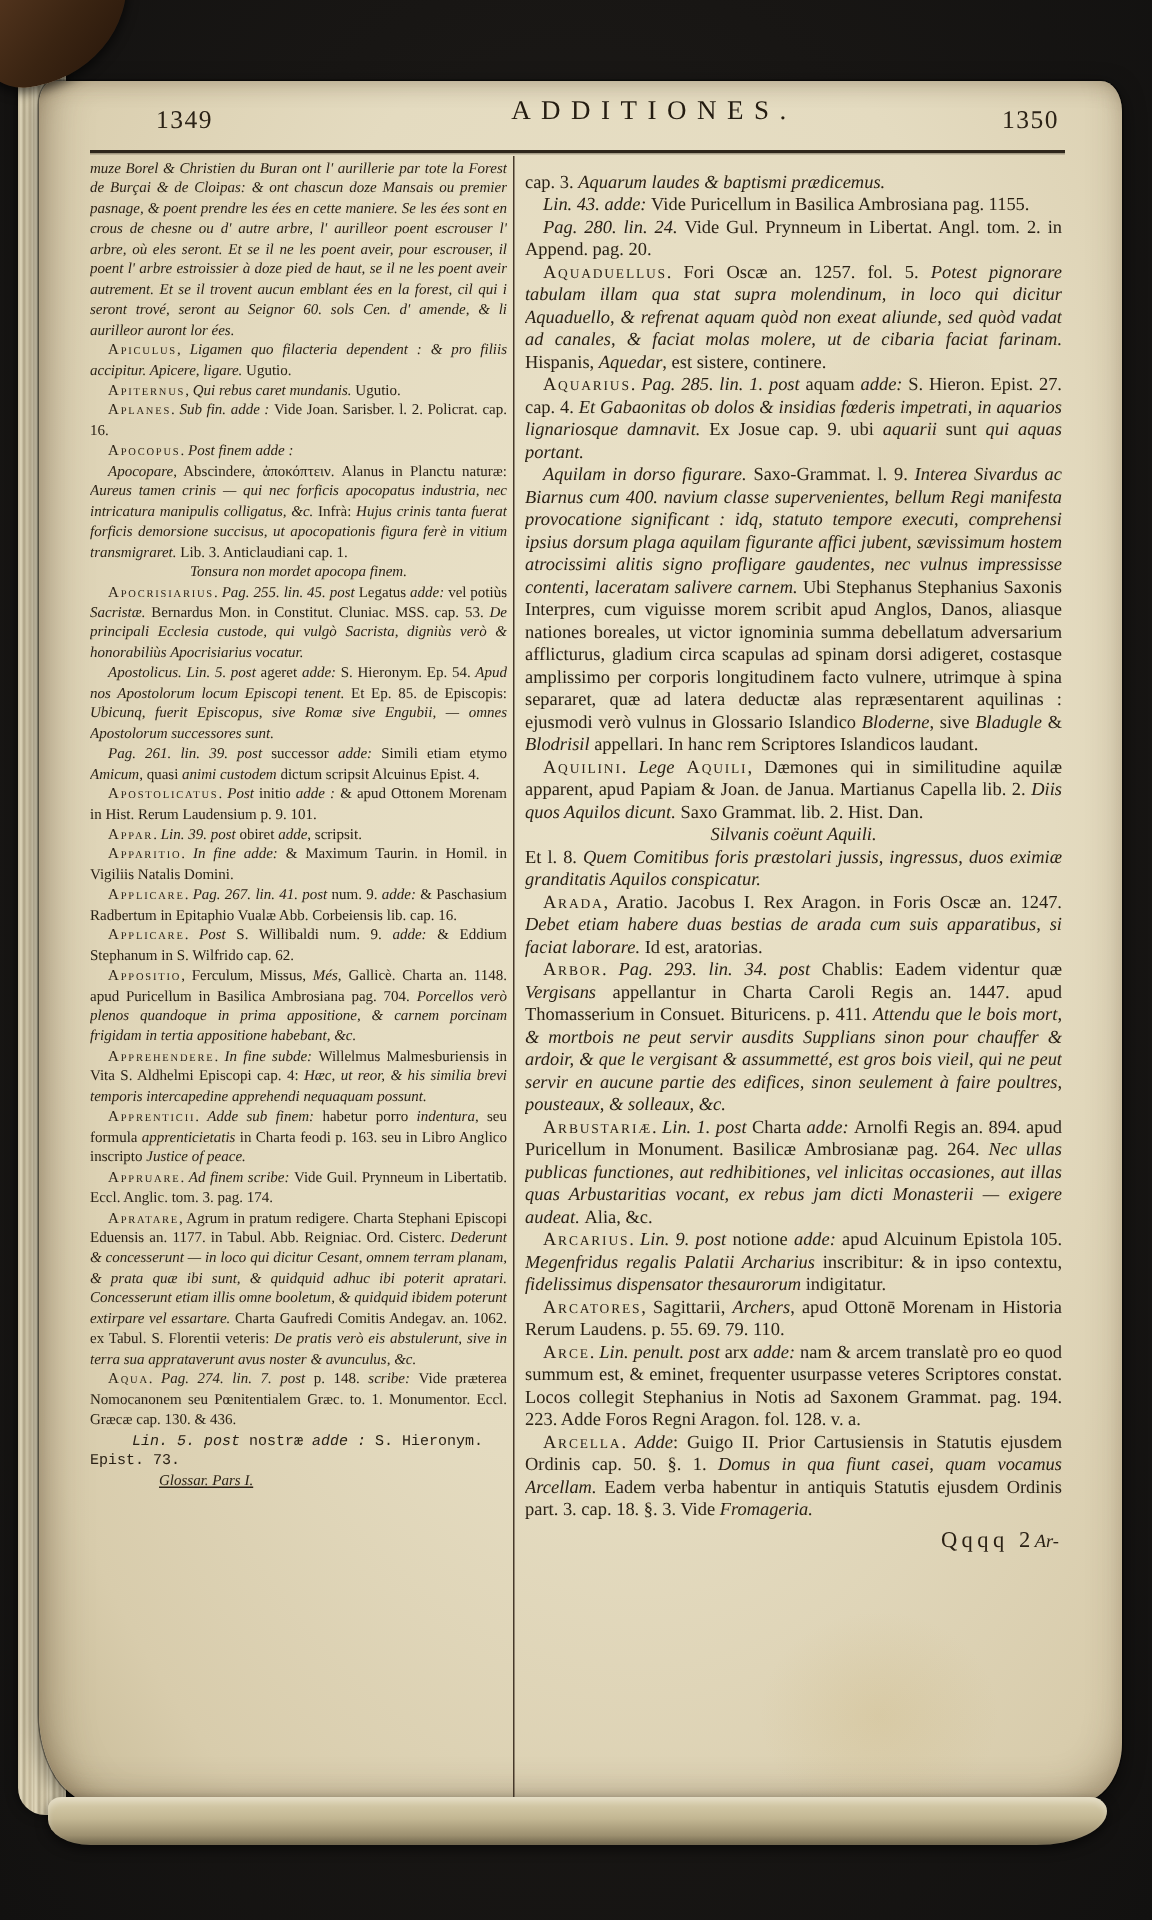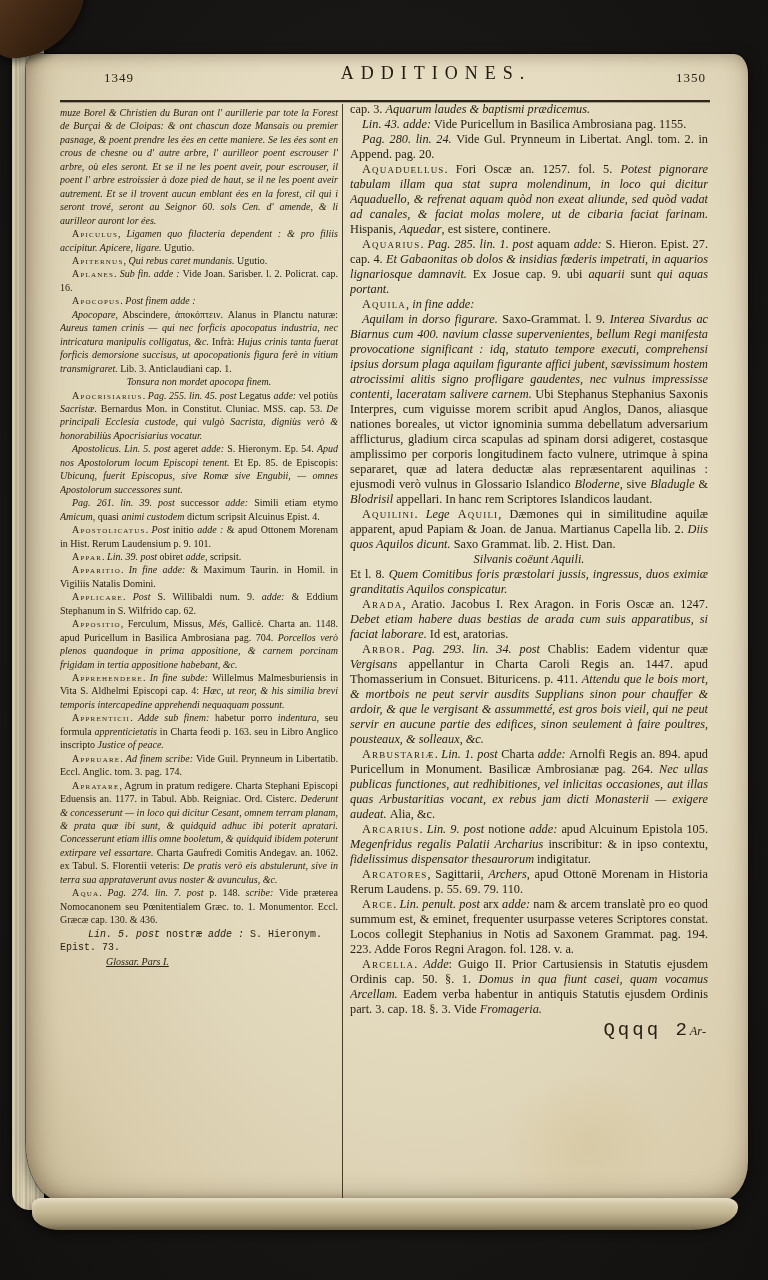--- a/index.html
+++ b/index.html
@@ -24,43 +24,43 @@
       inset -10px -16px 26px -14px rgba(70,48,24,.38),
       inset 0 10px 18px -12px rgba(70,48,24,.4),
       0 0 0 1px rgba(0,0,0,.4), 0 4px 14px rgba(0,0,0,.5);
     color:#2a2115;
   }
   .stain{position:absolute;pointer-events:none;}
   .stain.s1{right:60px;top:140px;width:170px;height:320px;
     background:radial-gradient(closest-side,rgba(168,138,84,.12),rgba(168,138,84,0));}
   .stain.s2{left:480px;top:1020px;width:160px;height:140px;
     background:radial-gradient(closest-side,rgba(190,160,90,.16),rgba(190,160,90,0));}
-  .pnum{position:absolute;top:16px;font-size:13px;letter-spacing:1px;color:#2b2216;}
+  .pnum{position:absolute;top:16px;font-size:17px;letter-spacing:1px;color:#2b2216;}
   .pnum.left{left:78px;}
   .pnum.right{right:42px;}
   .title{
     position:absolute;top:9px;left:150px;width:520px;text-align:center;
     font-size:18px;letter-spacing:7px;color:#241c11;
   }
   .rule{position:absolute;top:46px;left:34px;width:650px;height:0;
     border-top:2px solid #2e261b;box-shadow:0 1px 0 rgba(46,38,27,.35);}
   .divider{position:absolute;top:50px;left:316px;width:1px;height:1116px;background:#46392a;}
   .col{position:absolute;overflow:hidden;text-rendering:optimizeLegibility;}
   .col-left{top:52px;left:34px;width:278px;height:1096px;font-size:10px;line-height:13.45px;}
-  .col-right{top:48px;left:324px;width:358px;height:1132px;font-size:12.3px;line-height:15px;}
+  .col-right{top:60px;left:324px;width:358px;height:1132px;font-size:12.3px;line-height:15px;}
   .para{margin:0;text-indent:12px;text-align:justify;}
   .para.noindent{text-indent:0;}
   .para.center{text-align:center;text-indent:0;}
   .para.foot1{text-indent:28px;text-align:left;margin-top:1px;font-family:Liberation Mono, monospace;}
   .para.foot2{text-indent:0;padding-left:46px;text-align:left;font-style:italic;text-decoration:underline;}
   .s-i{font-style:italic;}
   .s-sc{font-variant:small-caps;letter-spacing:1.2px;}
   .s-g{font-style:normal;}
   .sigrow{display:flex;justify-content:flex-end;align-items:baseline;margin-top:6px;padding-right:2px;}
-  .sig{letter-spacing:3px;font-size:19px;font-family:Liberation Mono, monospace;}
+  .sig{letter-spacing:3px;font-size:15px;}
   .catch{font-style:italic;}
   .leather{
     position:absolute;left:-18px;top:-20px;width:106px;height:76px;
     background:linear-gradient(135deg,#5c3b22 0%,#3a2412 55%,#241409 100%);
     border-radius:0 0 70% 30% / 0 0 90% 45%;
     transform:rotate(-7deg);
     box-shadow:0 3px 8px rgba(0,0,0,.65);
   }
   .under-edge{
     position:absolute;left:32px;top:1198px;width:706px;height:32px;
@@ -92,39 +92,39 @@
         <p class="para"><span class="s-sc">Aplanes</span><span class="s-r">. </span><span class="s-i">Sub fin. adde : </span><span class="s-r">Vide Joan. Sarisber. l. 2. Policrat. cap. 16.</span></p>
         <p class="para"><span class="s-sc">Apocopus</span><span class="s-r">. </span><span class="s-i">Post finem adde :</span></p>
         <p class="para"><span class="s-i">Apocopare</span><span class="s-r">, Abscindere, </span><span class="s-g">ἀποκόπτειν</span><span class="s-r">. Alanus in Planctu naturæ: </span><span class="s-i">Aureus tamen crinis — qui nec forficis apocopatus industria, nec intricatura manipulis colligatus, &amp;c. </span><span class="s-r">Infrà: </span><span class="s-i">Hujus crinis tanta fuerat forficis demorsione succisus, ut apocopationis figura ferè in vitium transmigraret. </span><span class="s-r">Lib. 3. Anticlaudiani cap. 1.</span></p>
         <p class="para center"><span class="s-i">Tonsura non mordet apocopa finem.</span></p>
         <p class="para"><span class="s-sc">Apocrisiarius</span><span class="s-r">. </span><span class="s-i">Pag. 255. lin. 45. post </span><span class="s-r">Legatus </span><span class="s-i">adde: </span><span class="s-r">vel potiùs </span><span class="s-i">Sacristæ. </span><span class="s-r">Bernardus Mon. in Constitut. Cluniac. MSS. cap. 53. </span><span class="s-i">De principali Ecclesia custode, qui vulgò Sacrista, digniùs verò &amp; honorabiliùs Apocrisiarius vocatur.</span></p>
         <p class="para"><span class="s-i">Apostolicus. Lin. 5. post </span><span class="s-r">ageret </span><span class="s-i">adde: </span><span class="s-r">S. Hieronym. Ep. 54. </span><span class="s-i">Apud nos Apostolorum locum Episcopi tenent. </span><span class="s-r">Et Ep. 85. de Episcopis: </span><span class="s-i">Ubicunq, fuerit Episcopus, sive Romæ sive Engubii, — omnes Apostolorum successores sunt.</span></p>
         <p class="para"><span class="s-i">Pag. 261. lin. 39. post </span><span class="s-r">successor </span><span class="s-i">adde: </span><span class="s-r">Simili etiam etymo </span><span class="s-i">Amicum</span><span class="s-r">, quasi </span><span class="s-i">animi custodem </span><span class="s-r">dictum scripsit Alcuinus Epist. 4.</span></p>
         <p class="para"><span class="s-sc">Apostolicatus</span><span class="s-r">. </span><span class="s-i">Post </span><span class="s-r">initio </span><span class="s-i">adde : </span><span class="s-r">&amp; apud Ottonem Morenam in Hist. Rerum Laudensium p. 9. 101.</span></p>
         <p class="para"><span class="s-sc">Appar</span><span class="s-r">. </span><span class="s-i">Lin. 39. post </span><span class="s-r">obiret </span><span class="s-i">adde</span><span class="s-r">, scripsit.</span></p>
         <p class="para"><span class="s-sc">Apparitio</span><span class="s-r">. </span><span class="s-i">In fine adde: </span><span class="s-r">&amp; Maximum Taurin. in Homil. in Vigiliis Natalis Domini.</span></p>
+        <p class="para"><span class="s-sc">Applicare</span><span class="s-r">. </span><span class="s-i">Pag. 267. lin. 41. post </span><span class="s-r">num. 9. </span><span class="s-i">adde: </span><span class="s-r">&amp; Paschasium Radbertum in Epitaphio Vualæ Abb. Corbeiensis lib. cap. 16.</span></p>
         <p class="para"><span class="s-sc">Applicare</span><span class="s-r">. </span><span class="s-i">Post </span><span class="s-r">S. Willibaldi num. 9. </span><span class="s-i">adde: </span><span class="s-r">&amp; Eddium Stephanum in S. Wilfrido cap. 62.</span></p>
         <p class="para"><span class="s-sc">Appositio</span><span class="s-r">, Ferculum, Missus, </span><span class="s-i">Més</span><span class="s-r">, Gallicè. Charta an. 1148. apud Puricellum in Basilica Ambrosiana pag. 704. </span><span class="s-i">Porcellos verò plenos quandoque in prima appositione, &amp; carnem porcinam frigidam in tertia appositione habebant, &amp;c.</span></p>
         <p class="para"><span class="s-sc">Apprehendere</span><span class="s-r">. </span><span class="s-i">In fine subde: </span><span class="s-r">Willelmus Malmesburiensis in Vita S. Aldhelmi Episcopi cap. 4: </span><span class="s-i">Hæc, ut reor, &amp; his similia brevi temporis intercapedine apprehendi nequaquam possunt.</span></p>
         <p class="para"><span class="s-sc">Apprenticii</span><span class="s-r">. </span><span class="s-i">Adde sub finem: </span><span class="s-r">habetur porro </span><span class="s-i">indentura</span><span class="s-r">, seu formula </span><span class="s-i">apprenticietatis </span><span class="s-r">in Charta feodi p. 163. seu in Libro Anglico inscripto </span><span class="s-i">Justice of peace.</span></p>
         <p class="para"><span class="s-sc">Appruare</span><span class="s-r">. </span><span class="s-i">Ad finem scribe: </span><span class="s-r">Vide Guil. Prynneum in Libertatib. Eccl. Anglic. tom. 3. pag. 174.</span></p>
         <p class="para"><span class="s-sc">Apratare</span><span class="s-r">, Agrum in pratum redigere. Charta Stephani Episcopi Eduensis an. 1177. in Tabul. Abb. Reigniac. Ord. Cisterc. </span><span class="s-i">Dederunt &amp; concesserunt — in loco qui dicitur Cesant, omnem terram planam, &amp; prata quæ ibi sunt, &amp; quidquid adhuc ibi poterit apratari. Concesserunt etiam illis omne booletum, &amp; quidquid ibidem poterunt extirpare vel essartare. </span><span class="s-r">Charta Gaufredi Comitis Andegav. an. 1062. ex Tabul. S. Florentii veteris: </span><span class="s-i">De pratis verò eis abstulerunt, sive in terra sua apprataverunt avus noster &amp; avunculus, &amp;c.</span></p>
         <p class="para"><span class="s-sc">Aqua</span><span class="s-r">. </span><span class="s-i">Pag. 274. lin. 7. post </span><span class="s-r">p. 148. </span><span class="s-i">scribe: </span><span class="s-r">Vide præterea Nomocanonem seu Pœnitentialem Græc. to. 1. Monumentor. Eccl. Græcæ cap. 130. &amp; 436.</span></p>
         <p class="para foot1"><span class="s-i">Lin. 5. post </span><span class="s-r">nostræ </span><span class="s-i">adde : </span><span class="s-r">S. Hieronym. Epist. 73.</span></p>
         <p class="para foot2"><span class="s-i">Glossar. Pars I.</span></p>
       </div>
 
     <div class="col col-right">
       <div id="right-column-paras">
           <p class="para noindent"><span class="s-r">cap. 3. </span><span class="s-i">Aquarum laudes &amp; baptismi prædicemus.</span></p>
           <p class="para"><span class="s-i">Lin. 43. adde: </span><span class="s-r">Vide Puricellum in Basilica Ambrosiana pag. 1155.</span></p>
           <p class="para"><span class="s-i">Pag. 280. lin. 24. </span><span class="s-r">Vide Gul. Prynneum in Libertat. Angl. tom. 2. in Append. pag. 20.</span></p>
           <p class="para"><span class="s-sc">Aquaduellus</span><span class="s-r">. Fori Oscæ an. 1257. fol. 5. </span><span class="s-i">Potest pignorare tabulam illam qua stat supra molendinum, in loco qui dicitur Aquaduello, &amp; refrenat aquam quòd non exeat aliunde, sed quòd vadat ad canales, &amp; faciat molas molere, ut de cibaria faciat farinam. </span><span class="s-r">Hispanis, </span><span class="s-i">Aquedar</span><span class="s-r">, est sistere, continere.</span></p>
           <p class="para"><span class="s-sc">Aquarius</span><span class="s-r">. </span><span class="s-i">Pag. 285. lin. 1. post </span><span class="s-r">aquam </span><span class="s-i">adde: </span><span class="s-r">S. Hieron. Epist. 27. cap. 4. </span><span class="s-i">Et Gabaonitas ob dolos &amp; insidias fœderis impetrati, in aquarios lignariosque damnavit. </span><span class="s-r">Ex Josue cap. 9. ubi </span><span class="s-i">aquarii </span><span class="s-r">sunt </span><span class="s-i">qui aquas portant.</span></p>
-          <p class="para"><span class="s-sc">Aquila</span><span class="s-r">, </span><span class="s-i">in fine adde:</span></p>
           <p class="para"><span class="s-i">Aquilam in dorso figurare. </span><span class="s-r">Saxo-Grammat. l. 9. </span><span class="s-i">Interea Sivardus ac Biarnus cum 400. navium classe supervenientes, bellum Regi manifesta provocatione significant : idq, statuto tempore executi, comprehensi ipsius dorsum plaga aquilam figurante affici jubent, sævissimum hostem atrocissimi alitis signo profligare gaudentes, nec vulnus impressisse contenti, laceratam salivere carnem. </span><span class="s-r">Ubi Stephanus Stephanius Saxonis Interpres, cum viguisse morem scribit apud Anglos, Danos, aliasque nationes boreales, ut victor ignominia summa debellatum adversarium afflicturus, gladium circa scapulas ad spinam dorsi adigeret, costasque amplissimo per corporis longitudinem facto vulnere, utrimque à spina separaret, quæ ad latera deductæ alas repræsentarent aquilinas : ejusmodi verò vulnus in Glossario Islandico </span><span class="s-i">Bloderne</span><span class="s-r">, sive </span><span class="s-i">Bladugle </span><span class="s-r">&amp; </span><span class="s-i">Blodrisil </span><span class="s-r">appellari. In hanc rem Scriptores Islandicos laudant.</span></p>
           <p class="para"><span class="s-sc">Aquilini</span><span class="s-r">. </span><span class="s-i">Lege </span><span class="s-sc">Aquili</span><span class="s-r">, Dæmones qui in similitudine aquilæ apparent, apud Papiam &amp; Joan. de Janua. Martianus Capella lib. 2. </span><span class="s-i">Diis quos Aquilos dicunt. </span><span class="s-r">Saxo Grammat. lib. 2. Hist. Dan.</span></p>
           <p class="para center"><span class="s-i">Silvanis coëunt Aquili.</span></p>
           <p class="para noindent"><span class="s-r">Et l. 8. </span><span class="s-i">Quem Comitibus foris præstolari jussis, ingressus, duos eximiæ granditatis Aquilos conspicatur.</span></p>
           <p class="para"><span class="s-sc">Arada</span><span class="s-r">, Aratio. Jacobus I. Rex Aragon. in Foris Oscæ an. 1247. </span><span class="s-i">Debet etiam habere duas bestias de arada cum suis apparatibus, si faciat laborare. </span><span class="s-r">Id est, aratorias.</span></p>
           <p class="para"><span class="s-sc">Arbor</span><span class="s-r">. </span><span class="s-i">Pag. 293. lin. 34. post </span><span class="s-r">Chablis: Eadem videntur quæ </span><span class="s-i">Vergisans </span><span class="s-r">appellantur in Charta Caroli Regis an. 1447. apud Thomasserium in Consuet. Bituricens. p. 411. </span><span class="s-i">Attendu que le bois mort, &amp; mortbois ne peut servir ausdits Supplians sinon pour chauffer &amp; ardoir, &amp; que le vergisant &amp; assummetté, est gros bois vieil, qui ne peut servir en aucune partie des edifices, sinon seulement à faire poultres, pousteaux, &amp; solleaux, &amp;c.</span></p>
           <p class="para"><span class="s-sc">Arbustariæ</span><span class="s-r">. </span><span class="s-i">Lin. 1. post </span><span class="s-r">Charta </span><span class="s-i">adde: </span><span class="s-r">Arnolfi Regis an. 894. apud Puricellum in Monument. Basilicæ Ambrosianæ pag. 264. </span><span class="s-i">Nec ullas publicas functiones, aut redhibitiones, vel inlicitas occasiones, aut illas quas Arbustaritias vocant, ex rebus jam dicti Monasterii — exigere audeat. </span><span class="s-r">Alia, &amp;c.</span></p>
           <p class="para"><span class="s-sc">Arcarius</span><span class="s-r">. </span><span class="s-i">Lin. 9. post </span><span class="s-r">notione </span><span class="s-i">adde: </span><span class="s-r">apud Alcuinum Epistola 105. </span><span class="s-i">Megenfridus regalis Palatii Archarius </span><span class="s-r">inscribitur: &amp; in ipso contextu, </span><span class="s-i">fidelissimus dispensator thesaurorum </span><span class="s-r">indigitatur.</span></p>
           <p class="para"><span class="s-sc">Arcatores</span><span class="s-r">, Sagittarii, </span><span class="s-i">Archers</span><span class="s-r">, apud Ottonē Morenam in Historia Rerum Laudens. p. 55. 69. 79. 110.</span></p>
           <p class="para"><span class="s-sc">Arce</span><span class="s-r">. </span><span class="s-i">Lin. penult. post </span><span class="s-r">arx </span><span class="s-i">adde: </span><span class="s-r">nam &amp; arcem translatè pro eo quod summum est, &amp; eminet, frequenter usurpasse veteres Scriptores constat. Locos collegit Stephanius in Notis ad Saxonem Grammat. pag. 194. 223. Adde Foros Regni Aragon. fol. 128. v. a.</span></p>

